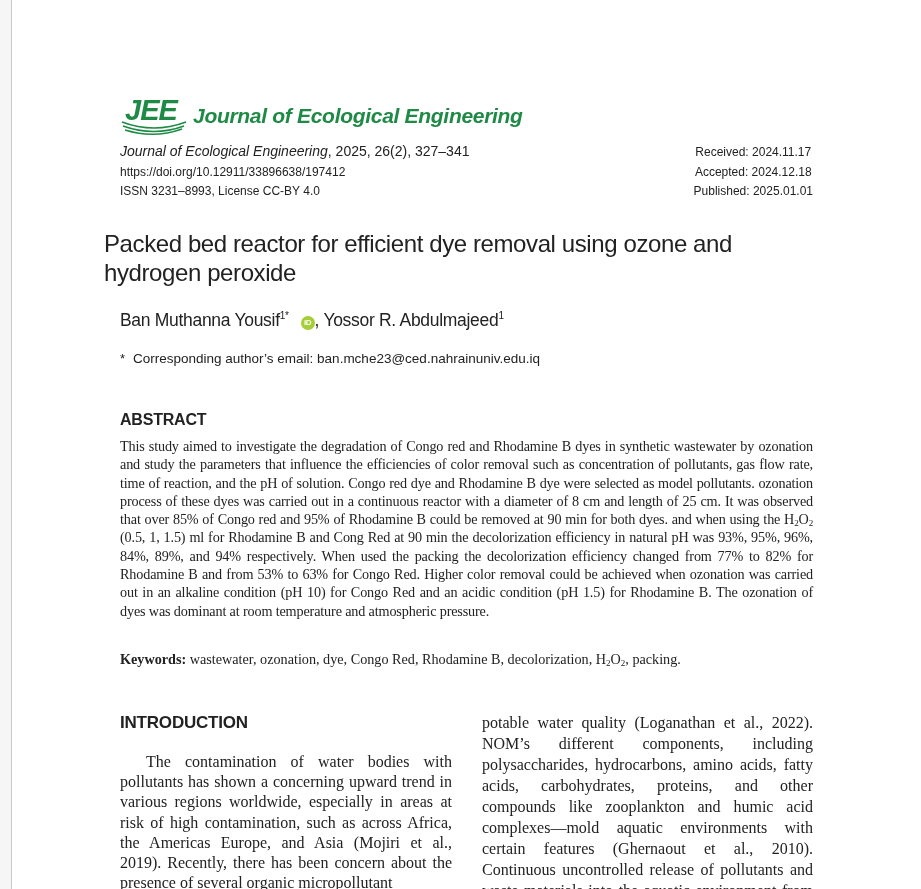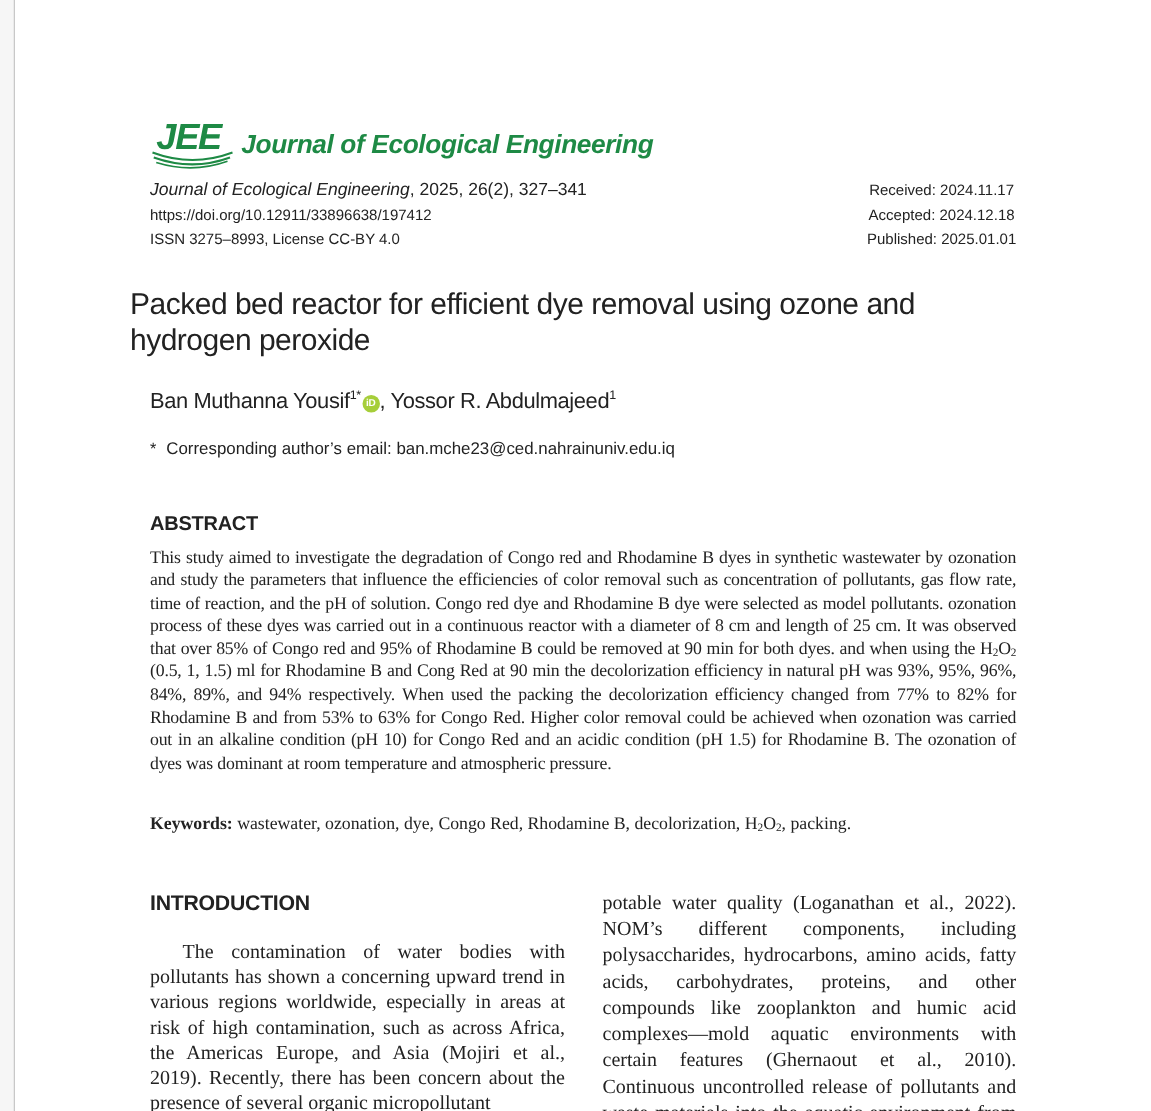--- a/index.html
+++ b/index.html
@@ -39,21 +39,21 @@
 
     .title {
       position: absolute; left: 104px; top: 229px; width: 640px;
       font-size: 24px; line-height: 29px; color: #222; letter-spacing: -0.4px;
     }
     .authors { position: absolute; left: 120px; top: 310px; font-size: 17.5px; color: #222; white-space: nowrap; letter-spacing: -0.3px; }
     .authors sup { font-size: 10px; }
     .orcid-icon {
       display: inline-block; width: 14px; height: 14px; border-radius: 50%;
       background: #a6ce39; color: #fff; font-size: 8px; line-height: 14px; text-align: center;
-      vertical-align: 1px; font-weight: bold; margin-left: 1px;
+      vertical-align: 1px; font-weight: bold; margin-left: 12px;
     }
 
     .affil { position: absolute; left: 120px; top: 349px; font-size: 13.5px; color: #222; line-height: 19.5px; }
     .affil .row { white-space: nowrap; }
     .affil .mark { display: inline-block; width: 13px; font-size: 10px; vertical-align: 3px; }
     .affil .mark.star { font-size: 13px; vertical-align: 0; }
 
     .abstract-heading { position: absolute; left: 120px; top: 411px; font-size: 16px; font-weight: bold; color: #222; letter-spacing: -0.2px; }
     .abstract-body {
       position: absolute; left: 120px; top: 437px; width: 693px;
@@ -98,21 +98,21 @@
         <path d="M5 12 Q34 21 62 11" stroke="#1e8a45" stroke-width="1.4" fill="none"></path>
       </svg>
     </div>
     <span class="journal-name">Journal of Ecological Engineering</span>
   </div>
 
   <div class="citation sans">
     <span class="jname">Journal of Ecological Engineering</span><span>, 2025, 26(2), 327–341</span>
   </div>
   <div class="doi sans">https://doi.org/10.12911/33896638/197412</div>
-  <div class="issn sans">ISSN 3275–8993, License CC-BY 4.0</div>
+  <div class="issn sans">ISSN 3231–8993, License CC-BY 4.0</div>
 
   <div class="dates sans">
     <div>Received: 2024.11.17</div>
     <div>Accepted: 2024.12.18</div>
     <div>Published: 2025.01.01</div>
   </div>
 
   <div class="title sans">Packed bed reactor for efficient dye removal using ozone and hydrogen peroxide</div>
 
   <div class="authors sans">

